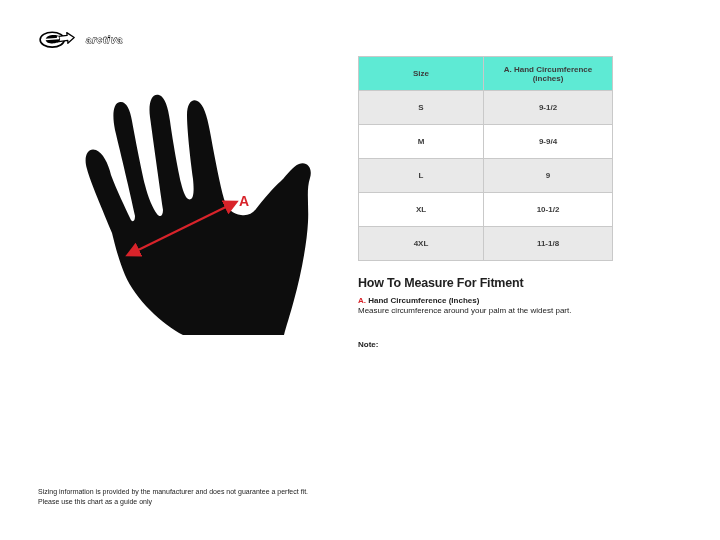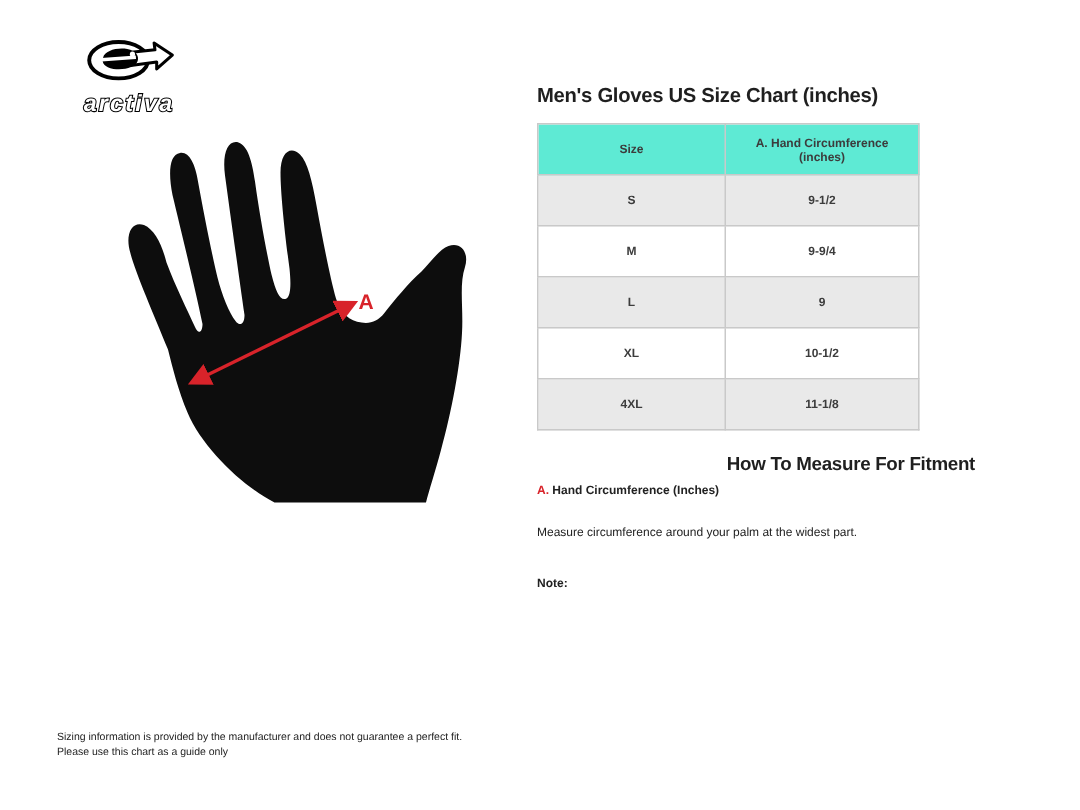--- a/index.html
+++ b/index.html
@@ -7,21 +7,21 @@
     width: 720px; height: 540px;
     background: #ffffff;
     font-family: "Liberation Sans", sans-serif;
     overflow: hidden;
   }
   body { position: relative; }
 
   
   .logo {
     position: absolute; left: 38px; top: 20px; width: 96px;
-    display: flex; flex-direction: column; align-items: center;
+    display: flex; flex-direction: row; align-items: center;
   }
   .logo-glyph { width: 60px; height: 38px; }
   .logo-word  { width: 96px; height: 20px; margin-top: 1px; }
 
   
   .hand-figure { position: absolute; left: 75px; top: 85px; width: 260px; height: 270px; }
 
   
   .content { position: absolute; left: 358px; top: 56px; width: 292px; }
   .chart-title {
@@ -40,25 +40,25 @@
   table.size-table th { background: #5eead4; font-weight: 600; }
   table.size-table th:first-child, table.size-table td:first-child { width: 125px; }
   table.size-table tbody tr:nth-child(odd) td { background: #e9e9e9; }
   table.size-table tbody tr:nth-child(even) td { background: #ffffff; }
   table.size-table td { font-weight: bold; }
 
   
   .fitment { margin-top: 15px; }
   .fitment-title {
     font-size: 12.5px; font-weight: bold; color: #1f1f1f;
-    letter-spacing: -0.2px; margin-bottom: 6px; text-align: right;
+    letter-spacing: -0.2px; margin-bottom: 6px;
   }
   .measure-label { font-size: 8px; font-weight: bold; color: #222; }
   .measure-label .red { color: #d8232a; }
-  .measure-desc { font-size: 8px; color: #222; margin-top: 19px; }
+  .measure-desc { font-size: 8px; color: #222; margin-top: 1px; }
   .note-row { display: flex; margin-top: 25px; width: 292px; }
   .note-label { font-size: 8px; font-weight: bold; color: #222; flex: 0 0 auto; margin-right: 5px; }
   .note-text { font-size: 8px; color: #222; line-height: 1.45; width: 262px; }
 
   
   .disclaimer {
     position: absolute; left: 38px; top: 487px;
     font-size: 7px; color: #222; line-height: 1.4;
   }
 </style>
@@ -124,21 +124,20 @@
     C 215 230 211 242 209 250
     Z"></path>
 
   <line x1="53" y1="170" x2="161" y2="117" stroke="#d8232a" stroke-width="2.2" marker-start="url(#arrowE)" marker-end="url(#arrowE)"></line>
 
   <text x="164" y="121" font-family="Liberation Sans, sans-serif" font-size="14" font-weight="bold" fill="#d8232a">A</text>
 </svg>
 
 <div class="content">
 
-  <div class="chart-title">Men's Gloves US Size Chart (inches)</div>
 
   <table class="size-table">
     <thead>
       <tr>
         <th>Size</th>
         <th>A. Hand Circumference (inches)</th>
       </tr>
     </thead>
     <tbody>
         <tr>

